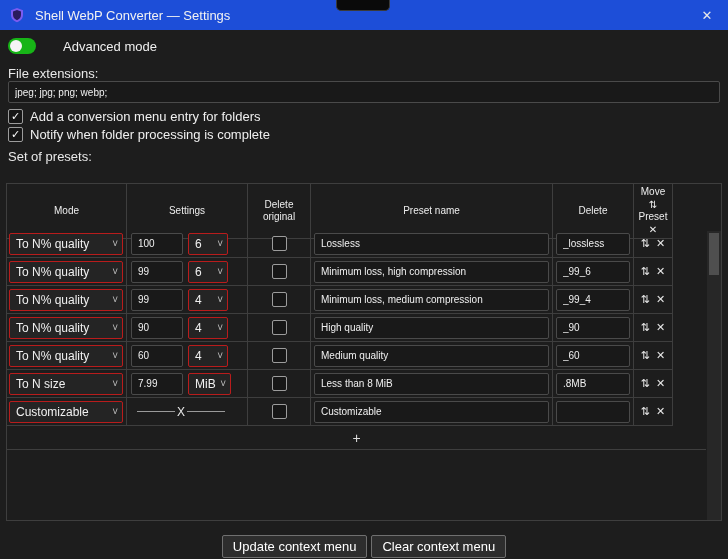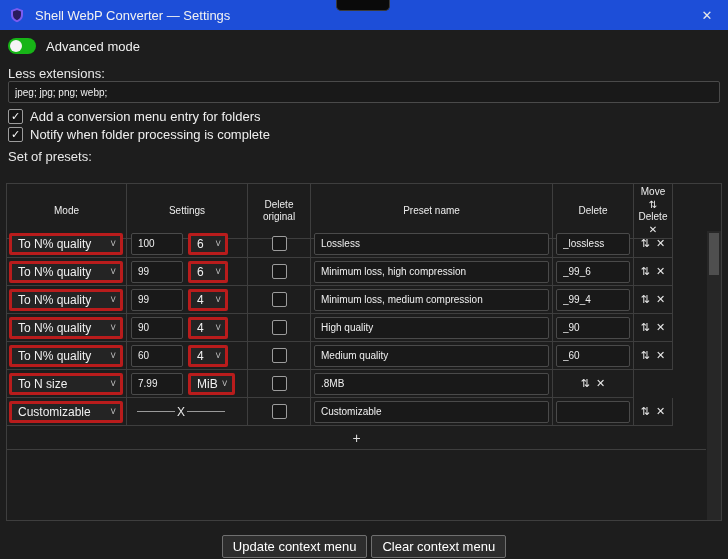--- a/index.html
+++ b/index.html
@@ -26,21 +26,21 @@
     border-radius: 0 0 5px 5px;
   }
   .close-btn {
     position: absolute; right: 0; top: 0; width: 42px; height: 30px;
     display: flex; align-items: center; justify-content: center;
     color: #e8e8e8; font-size: 13px; cursor: default;
   }
   
   .toggle-row {
     position: absolute; left: 8px; top: 38px;
-    display: flex; align-items: center; gap: 10px;
+    display: flex; align-items: center; gap: 27px;
   }
   .toggle {
     width: 28px; height: 16px; border-radius: 8px;
     background: #17b517; position: relative;
   }
   .toggle .knob {
     position: absolute; left: 2px; top: 2px; width: 12px; height: 12px;
     border-radius: 50%; background: #f4f4f4;
   }
   .section-label { position: absolute; left: 8px; color: #e9e9e9; }
@@ -82,21 +82,21 @@
   .cell {
     border-right: 1px solid #3e3e3e; border-bottom: 1px solid #3e3e3e;
     display: flex; align-items: center;
   }
   .c-mode { padding: 0 2px; }
   .c-set { padding: 0 16px 0 4px; gap: 5px; }
   .c-del { justify-content: center; }
   .c-name, .c-post { padding: 0 3px; }
   .c-mv { justify-content: center; gap: 6px; }
   .dd {
-    background: #242424; border: 3px solid #b91c1c; border-radius: 2px;
+    background: #242424; border: 1px solid #b91c1c; border-radius: 2px;
     height: 22px; display: flex; align-items: center;
     padding: 0 4px 0 6px; font-size: 12px; color: #f0f0f0;
   }
   .dd .dd-val { flex: 1; white-space: nowrap; overflow: hidden; }
   .dd .dd-ch { color: #bdbdbd; font-size: 10px; margin-left: 4px; }
   .mode-dd { width: 114px; }
   .unit-dd { width: 40px; }
   .unit-dd.wide { width: 56px; }
   input.num { width: 52px; }
   input.txt { width: 100%; }
@@ -144,21 +144,21 @@
   </div>
 </div>
 
 <div class="toggle-row">
   <div class="toggle">
     <div class="knob"></div>
   </div>
   <span>Advanced mode</span>
 </div>
 
-<div class="section-label lbl-ext">Less extensions:</div>
+<div class="section-label lbl-ext">File extensions:</div>
 <input class="field ext-input" value="jpeg; jpg; png; webp;" style="">
 
 <div class="check-row cr1">
   <span class="cb">
     <span>✓</span>
   </span>
   <span>Add a conversion menu entry for folders</span>
 </div>
 <div class="check-row cr2">
   <span class="cb">
@@ -172,21 +172,21 @@
 <div class="panel">
 
   <div class="thead">
     <div class="hcell">Mode</div>
     <div class="hcell">Settings</div>
     <div class="hcell">Delete original</div>
     <div class="hcell">Preset name</div>
     <div class="hcell">Delete</div>
     <div class="hcell">
       <div>Move ⇅</div>
-      <div>Delete ✕</div>
+      <div>Preset ✕</div>
     </div>
     <div class="hcell filler"></div>
   </div>
 
   <div class="trow">
     <div class="cell c-mode">
         <div class="dd mode-dd">
           <span class="dd-val">To N% quality</span>
           <span class="dd-ch">˅</span>
         </div>
@@ -343,20 +343,23 @@
       </div>
     <div class="cell c-set">
       <input class="field num" value="7.99" style="">
       <div class="dd unit-dd wide">
           <span class="dd-val">MiB</span>
           <span class="dd-ch">˅</span>
         </div>
     </div>
     <div class="cell c-del">
         <span class="cb"></span>
+      </div>
+    <div class="cell c-name">
+        <input class="field txt" value="Less than 8 MiB" style="">
       </div>
     <div class="cell c-post">
         <input class="field txt" value=".8MB" style="">
       </div>
     <div class="cell c-mv">
       <span class="mvbtn">⇅</span>
       <span class="mvbtn">✕</span>
     </div>
     <div class="cell filler"></div>
   </div>

